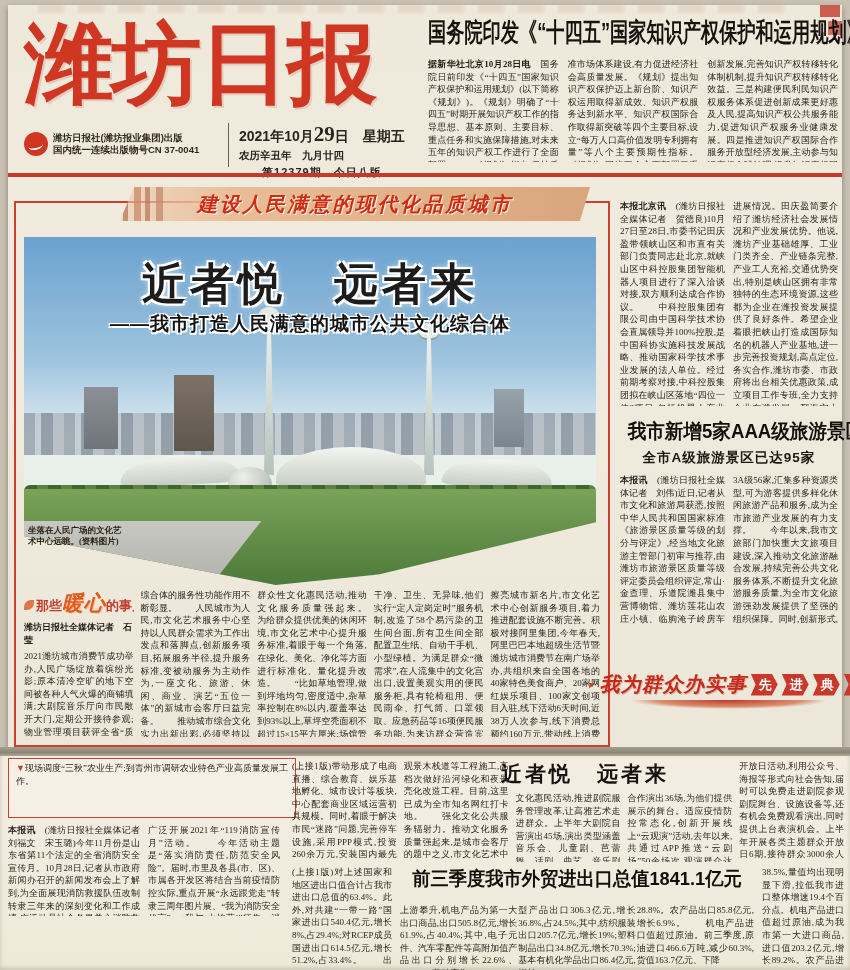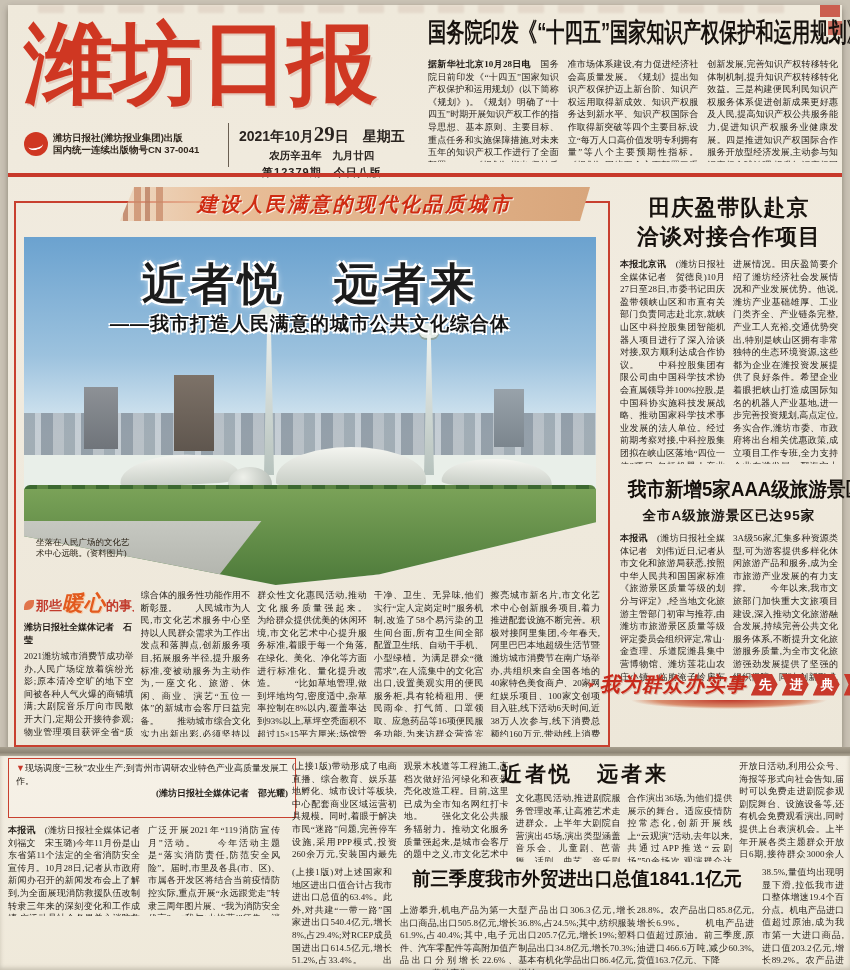--- a/index.html
+++ b/index.html
@@ -24,21 +24,21 @@
   .mh-org{font-weight:bold;font-size:14.5px;letter-spacing:2.5px;color:#2a2420;white-space:nowrap;}
   .mh-pub{display:flex;align-items:flex-end;margin-top:11px;}
   .pub-logo{width:24px;height:24px;border-radius:50%;background:#cf3722;position:relative;flex:0 0 24px;margin-right:5px;}
   .pub-logo::after{content:"";position:absolute;left:4px;top:9px;width:15px;height:7px;
     border-radius:50%;border-bottom:2.5px solid #fff;transform:rotate(-12deg);}
   .pub-lines{font-size:9.5px;line-height:12px;color:#33291f;font-weight:bold;white-space:nowrap;}
   .mh-divider{width:1px;background:#6a5f52;margin:2px 10px 0 4px;height:44px;}
   .mh-right{padding-top:1px;color:#2a2420;white-space:nowrap;}
   .mh-date{font-weight:bold;font-size:14px;}
   .mh-date .day{font-size:21px;font-family:"Liberation Serif",serif;}
-  .mh-lunar{font-size:10.5px;font-weight:bold;margin-top:2px;text-align:center;}
+  .mh-lunar{font-size:10.5px;font-weight:bold;margin-top:2px;}
   .mh-issue{font-size:11px;font-weight:bold;margin-top:2px;text-align:center;letter-spacing:1px;}
 
   
   #top-article{position:absolute;left:420px;top:10px;width:410px;height:152px;}
   .top-headline{font-weight:900;color:#17120e;font-size:26px;white-space:nowrap;
     transform:scaleX(.70);transform-origin:left;line-height:34px;}
   .top-cols{display:flex;gap:9px;margin-top:9px;height:104px;overflow:hidden;}
   .bodytext{font-family:"Liberation Serif",serif;font-size:9px;line-height:12.6px;
     text-align:justify;color:#221d18;overflow:hidden;}
   .col3{flex:1;}
@@ -72,22 +72,22 @@
   .lawn{position:absolute;left:0;right:0;bottom:0;height:96px;background:linear-gradient(180deg,#7aa258,#4d7a3a);}
   .trees{position:absolute;left:0;right:0;bottom:84px;height:16px;border-radius:6px;
     background:repeating-linear-gradient(90deg,#3c6830 0 13px,#5b8443 13px 24px);}
   .road{position:absolute;background:linear-gradient(180deg,#c6c8c1,#aeb0a9);}
   #feature-title{position:absolute;left:0;right:0;top:18px;text-align:center;
     font-weight:900;font-size:44px;letter-spacing:4px;color:#1c1c1c;white-space:nowrap;
     text-shadow:-2px -2px 0 #fff,2px -2px 0 #fff,-2px 2px 0 #fff,2px 2px 0 #fff,0 0 7px #fff;}
   #feature-subtitle{position:absolute;left:0;right:0;top:74px;text-align:center;
     font-weight:bold;font-size:19px;letter-spacing:1px;color:#141414;white-space:nowrap;
     text-shadow:-1.5px -1.5px 0 #fff,1.5px -1.5px 0 #fff,-1.5px 1.5px 0 #fff,1.5px 1.5px 0 #fff;}
-  #photo-caption{position:absolute;left:20px;top:322px;width:96px;font-family:"Liberation Serif",serif;
-    font-size:8.5px;line-height:11px;font-weight:normal;color:#2c2418;margin-top:12px;}
+  #photo-caption{position:absolute;left:12px;top:322px;width:96px;font-family:"Liberation Serif",serif;
+    font-size:8.5px;line-height:11px;font-weight:bold;color:#2c2418;}
   #feature-text{position:absolute;left:8px;top:386px;width:576px;height:148px;display:flex;gap:7px;}
   .fcol{flex:1;height:148px;overflow:hidden;}
   #series-logo{height:30px;position:relative;margin-bottom:2px;white-space:nowrap;}
   .slg-pre,.slg-suf{color:#c23b2c;font-weight:900;font-size:13px;}
   .slg-hot{color:#e25a1e;font-weight:900;font-size:21px;font-style:italic;
     text-shadow:1px 1px 0 #f7c9a6;letter-spacing:1px;}
   .slg-leaf{display:inline-block;width:10px;height:10px;background:#e0744a;border-radius:70% 0 70% 0;margin-right:2px;}
   .fbyline{font-size:9px;font-weight:bold;color:#241e18;margin-bottom:3px;font-family:"Liberation Serif",serif;}
 
   
@@ -217,24 +217,20 @@
         <div class="bodytext" style="height:96px;">2021潍坊城市消费节成功举办,人民广场绽放着缤纷光影;原本清冷空旷的地下空间被各种人气火爆的商铺填满;大剧院音乐厅向市民敞开大门,定期公开接待参观;物业管理项目获评全省“质量标杆”项目……近者悦,远者来,截至今年9月底,市文化艺术中心到访人员达250万人,比去年同期增长598%,城市公共文化</div>
       </div>
       <div class="fcol bodytext">综合体的服务性功能作用不断彰显。　　人民城市为人民,市文化艺术服务中心坚持以人民群众需求为工作出发点和落脚点,创新服务项目,拓展服务半径,提升服务标准,变被动服务为主动作为,一座文化、旅游、休闲、商业、演艺“五位一体”的新城市会客厅日益完备。　　推动城市综合文化实力出新出彩,必须坚持以文惠民,加快推进公共文化设施建设,办好</div>
       <div class="fcol bodytext">群众性文化惠民活动,推动文化服务质量强起来。　　为给群众提供优美的休闲环境,市文化艺术中心提升服务标准,着眼于每一个角落,在绿化、美化、净化等方面进行标准化、量化提升改造。　　“比如草地管理,做到坪地均匀,密度适中,杂草率控制在8%以内,覆盖率达到93%以上,草坪空秃面积不超过15×15平方厘米;场馆管理要做到时时干净,处处干净……”文化艺术中心项目经理高洪立向记者介绍,为实现厕所</div>
       <div class="fcol bodytext">干净、卫生、无异味,他们实行“定人定岗定时”服务机制,改造了58个易污染的卫生间台面,所有卫生间全部配置卫生纸、自动干手机、小型绿植。为满足群众“微需求”,在人流集中的文化宫出口,设置美观实用的便民服务柜,具有轮椅租用、便民雨伞、打气筒、口罩领取、应急药品等16项便民服务功能,为来访群众营造宾至如归的良好体验。　　从市民可见可感的小事做起,涓滴汇海,带来的是不断跃升的群众文化获得感。</div>
       <div class="fcol bodytext">擦亮城市新名片,市文化艺术中心创新服务项目,着力推进配套设施不断完善。积极对接阿里集团,今年春天,阿里巴巴本地超级生活节暨潍坊城市消费节在南广场举办,共组织来自全国各地的40家特色美食商户、20家网红娱乐项目、100家文创项目入驻,线下活动6天时间,近38万人次参与,线下消费总额约160万元,带动线上消费约1200万元。　　着眼于完善服务新业态,市文化艺术中心加快商业提升步伐,引入东方启明星、超能星球、乐高3家上市公司品牌以及展翅电子商务、七田阳光等14家知名企业入驻。(下转2版)</div>
     </div>
   </div>
 
   <div id="sidebar">
-    <div class="sb-h1">
-      <div>田庆盈带队赴京</div>
-      <div>洽谈对接合作项目</div>
-    </div>
     <div class="sb-cols" style="height:206px;">
       <div class="bodytext col3"><span class="lead">本报北京讯</span><span>　(潍坊日报社全媒体记者　贺德良)10月27日至28日,市委书记田庆盈带领峡山区和市直有关部门负责同志赴北京,就峡山区中科控股集团智能机器人项目进行了深入洽谈对接,双方顺利达成合作协议。　　中科控股集团有限公司由中国科学技术协会直属领导并100%控股,是中国科协实施科技发展战略、推动国家科学技术事业发展的法人单位。经过前期考察对接,中科控股集团拟在峡山区落地“四位一体”项目,包括机器人产业园、机器人产业研究院、智能机器人租赁、职业机器人大赛。　　在双方举行的座谈会上,中科控股集团董事长邢海宁,中科控股集团副总经理吴疆,峡山区党工委书记、管委会主任张龙江分别介绍了中科控股集团情况、中科“四位一体”项目情况和项目</span></div>
       <div class="bodytext col3">进展情况。田庆盈简要介绍了潍坊经济社会发展情况和产业发展优势。他说,潍坊产业基础雄厚、工业门类齐全、产业链条完整,产业工人充裕,交通优势突出,特别是峡山区拥有非常独特的生态环境资源,这些都为企业在潍投资发展提供了良好条件。希望企业着眼把峡山打造成国际知名的机器人产业基地,进一步完善投资规划,高点定位,务实合作,潍坊市委、市政府将出台相关优惠政策,成立项目工作专班,全力支持企业在潍发展。邢海宁十分看好潍坊的产业发展环境,认为潍坊发展科技产业决心大、服务优、资源优势好,希望项目能够得到潍坊市委、市政府的重视和支持,相信在双方共同努力下,双方合作一定取得圆满成功。　　座谈结束后,双方共同见证了中科智能机器人产业园项目签约。</div>
     </div>
 
     <div style="margin-top:12px;">
       <div class="sb-h2">我市新增5家AAA级旅游景区</div>
       <div class="sb-sub">全市A级旅游景区已达95家</div>
       <div class="sb-cols" style="height:150px;">
         <div class="bodytext col3"><span class="lead">本报讯</span><span>　(潍坊日报社全媒体记者　刘伟)近日,记者从市文化和旅游局获悉,按照中华人民共和国国家标准《旅游景区质量等级的划分与评定》,经当地文化旅游主管部门初审与推荐,由潍坊市旅游景区质量等级评定委员会组织评定,常山·金查理、乐道院潍县集中营博物馆、潍坊莲花山农庄小镇、临朐淹子岭房车露营公园、坊茨小镇等5家景区达到国家AAA级旅游景区标准要求,确定为国家AAA级旅游景区。　　目前我市A级旅游景区已达95家,其中5A级2家、4A级21家、</span></div>
@@ -255,21 +251,20 @@
     </div>
   </div>
 </div>
 
 <div id="sheet-gap"></div>
 
 <div id="sheet2">
 
   <div id="teaser-box" class="s2col">
     <span class="teaser-marker">▼</span><span>现场调度“三秋”农业生产;到青州市调研农业特色产业高质量发展工作。</span>
-    <div class="teaser-byline">(潍坊日报社全媒体记者　邵光耀)</div>
   </div>
 
   <div id="fire-article">
     <div id="fire-cols">
       <div class="s2col col3"><span class="lead">本报讯</span><span>　(潍坊日报社全媒体记者　刘福文　宋玉璐)今年11月份是山东省第11个法定的全省消防安全宣传月。10月28日,记者从市政府新闻办召开的新闻发布会上了解到,为全面展现消防救援队伍改制转隶三年来的深刻变化和工作成绩,广泛动员社会各界关心消防救援队伍、关注消防安全,进一步提升消防救援队伍形象和全民消防安全素质,自11月1日至30日,全市将</span></div>
       <div class="s2col col3">广泛开展2021年“119消防宣传月”活动。　　今年活动主题是“落实消防责任,防范安全风险”。届时,市里及各县(市、区)、市属各开发区将结合当前疫情防控实际,重点开展“永远跟党走”转隶三周年图片展、“我为消防安全代言”、“我与‘火焰蓝’”征集、消防安全直播月、消防主题灯光秀、消防科普线上大体验、“全民学消防”等一系列消防宣传活动。</div>
     </div>
   </div>
 
   <div id="culture-block">

